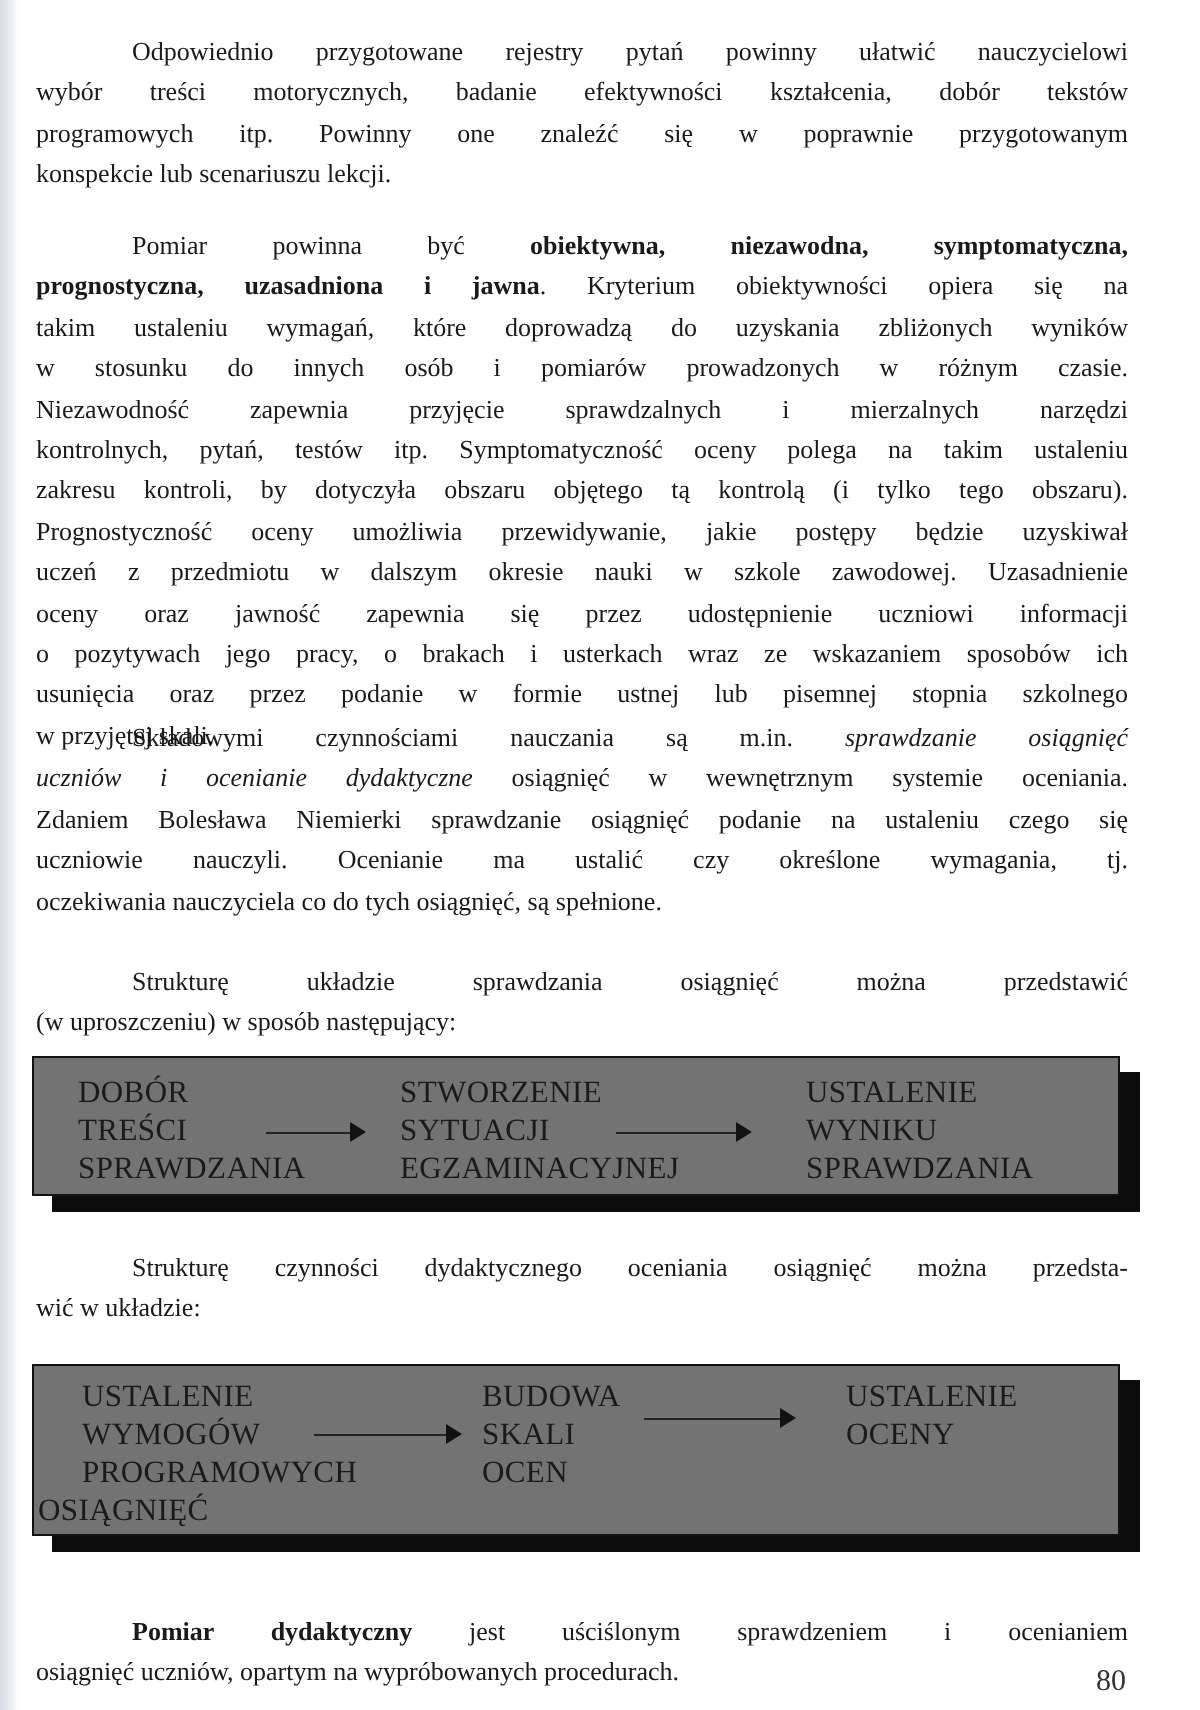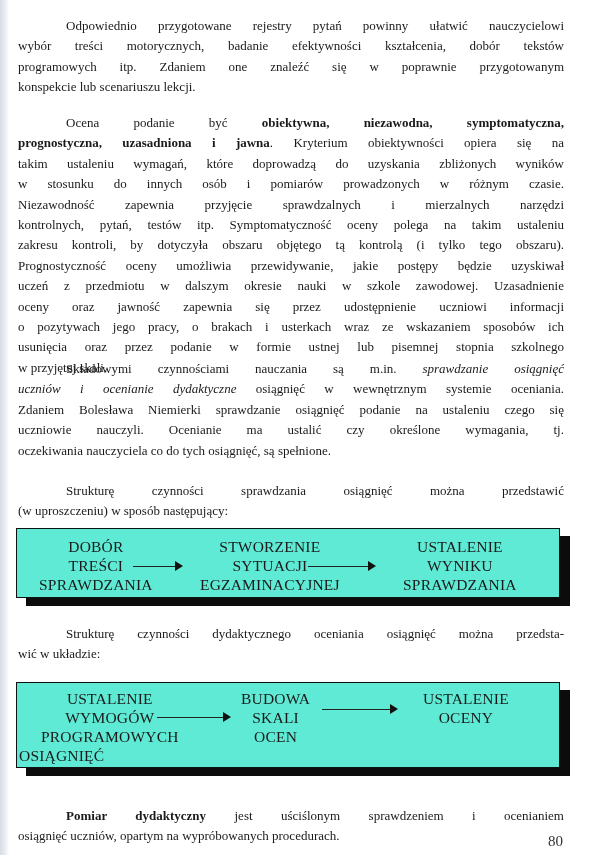--- a/index.html
+++ b/index.html
@@ -23,23 +23,22 @@
   }
   .para .indent { display: inline-block; width: 48px; }
   .para .line { display: block; text-align: justify; text-align-last: justify; white-space: normal; }
   .para .line.last { text-align-last: left; }
   b { font-weight: bold; }
   i { font-style: italic; margin-top: 47px; }
 
   .box {
     position: absolute; left: 16px; width: 542px;
     border: 1.5px solid #111;
-    background: #5eead4;
+    background: #737373;
     box-shadow: 10px 8px 0 0 #0c0c0c;
-    text-align: center;
   }
   .box .cell {
     position: absolute; font-size: 15.5px; line-height: 19px;
     letter-spacing: 0.2px; white-space: pre;
   }
   .arrow {
     position: absolute; height: 1.3px; background: #222;
   }
   .arrow::after {
     content: ""; position: absolute; right: -2px; top: -5px;
@@ -52,26 +51,26 @@
 </head>
 <body>
 
 <div class="edge-strip"></div>
 
 <div class="page">
 
   <div class="para" style="top:16px;">
     <span class="line"><span class="indent"></span><span>Odpowiednio przygotowane rejestry pytań powinny ułatwić nauczycielowi</span></span>
     <span class="line">wybór treści motorycznych, badanie efektywności kształcenia, dobór tekstów</span>
-    <span class="line">programowych itp. Zdaniem one znaleźć się w poprawnie przygotowanym</span>
+    <span class="line">programowych itp. Powinny one znaleźć się w poprawnie przygotowanym</span>
     <span class="line last">konspekcie lub scenariuszu lekcji.</span>
   </div>
 
   <div class="para" style="top:113px;">
-    <span class="line"><span class="indent"></span><span>Ocena podanie być </span><b>obiektywna, niezawodna, symptomatyczna,</b></span>
+    <span class="line"><span class="indent"></span><span>Pomiar powinna być </span><b>obiektywna, niezawodna, symptomatyczna,</b></span>
     <span class="line"><b>prognostyczna, uzasadniona i jawna</b><span>. Kryterium obiektywności opiera się na</span></span>
     <span class="line">takim ustaleniu wymagań, które doprowadzą do uzyskania zbliżonych wyników</span>
     <span class="line">w stosunku do innych osób i pomiarów prowadzonych w różnym czasie.</span>
     <span class="line">Niezawodność zapewnia przyjęcie sprawdzalnych i mierzalnych narzędzi</span>
     <span class="line">kontrolnych, pytań, testów itp. Symptomatyczność oceny polega na takim ustaleniu</span>
     <span class="line">zakresu kontroli, by dotyczyła obszaru objętego tą kontrolą (i tylko tego obszaru).</span>
     <span class="line">Prognostyczność oceny umożliwia przewidywanie, jakie postępy będzie uzyskiwał</span>
     <span class="line">uczeń z przedmiotu w dalszym okresie nauki w szkole zawodowej. Uzasadnienie</span>
     <span class="line">oceny oraz jawność zapewnia się przez udostępnienie uczniowi informacji</span>
     <span class="line">o pozytywach jego pracy, o brakach i usterkach wraz ze wskazaniem sposobów ich</span>
@@ -81,21 +80,21 @@
 
   <div class="para" style="top:359px;">
     <span class="line"><span class="indent"></span><span>Składowymi czynnościami nauczania są m.in. </span><i>sprawdzanie osiągnięć</i></span>
     <span class="line"><i>uczniów i ocenianie dydaktyczne</i><span> osiągnięć w wewnętrznym systemie oceniania.</span></span>
     <span class="line">Zdaniem Bolesława Niemierki sprawdzanie osiągnięć podanie na ustaleniu czego się</span>
     <span class="line">uczniowie nauczyli. Ocenianie ma ustalić czy określone wymagania, tj.</span>
     <span class="line last">oczekiwania nauczyciela co do tych osiągnięć, są spełnione.</span>
   </div>
 
   <div class="para" style="top:481px;">
-    <span class="line"><span class="indent"></span><span>Strukturę czynności sprawdzania osiągnięć można przedstawić</span></span>
+    <span class="line"><span class="indent"></span><span>Strukturę układzie sprawdzania osiągnięć można przedstawić</span></span>
     <span class="line last">(w uproszczeniu) w sposób następujący:</span>
   </div>
 </div>
 
 <div class="box" style="top:528px; height:68px;">
   <div class="cell" style="left:22px; top:8px;">DOBÓR
 TREŚCI
 SPRAWDZANIA</div>
   <div class="arrow" style="left:116px; top:37px; width:48px;"></div>
   <div class="cell" style="left:183px; top:8px;">STWORZENIE

